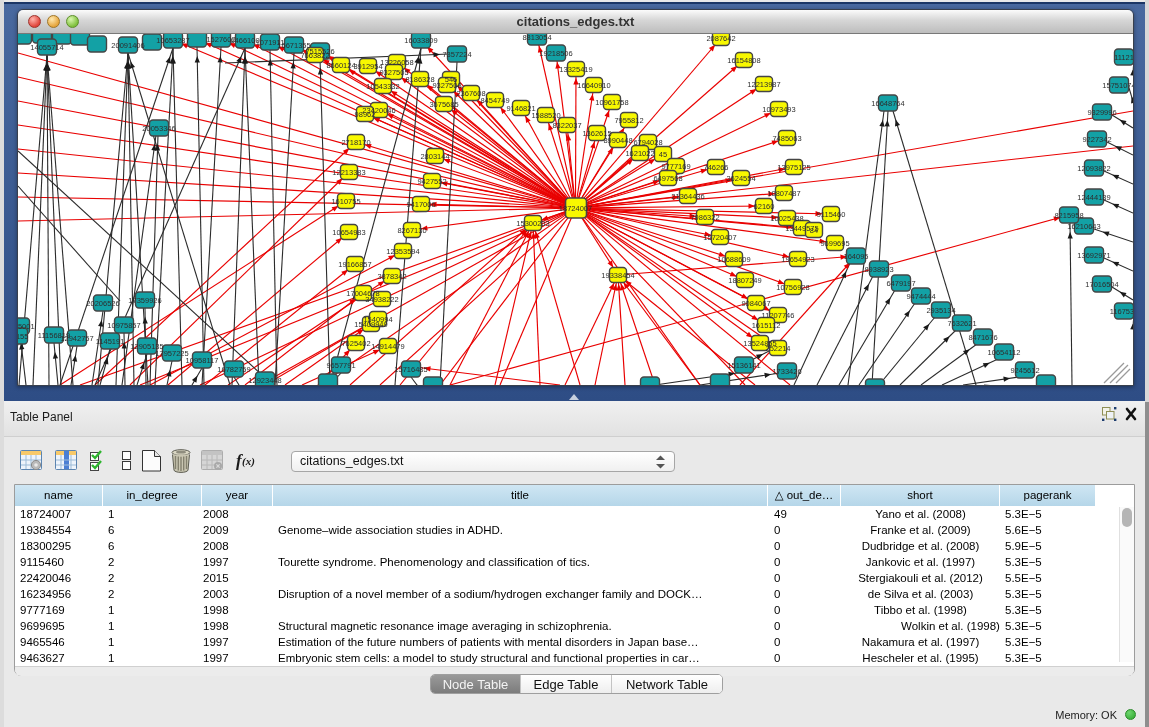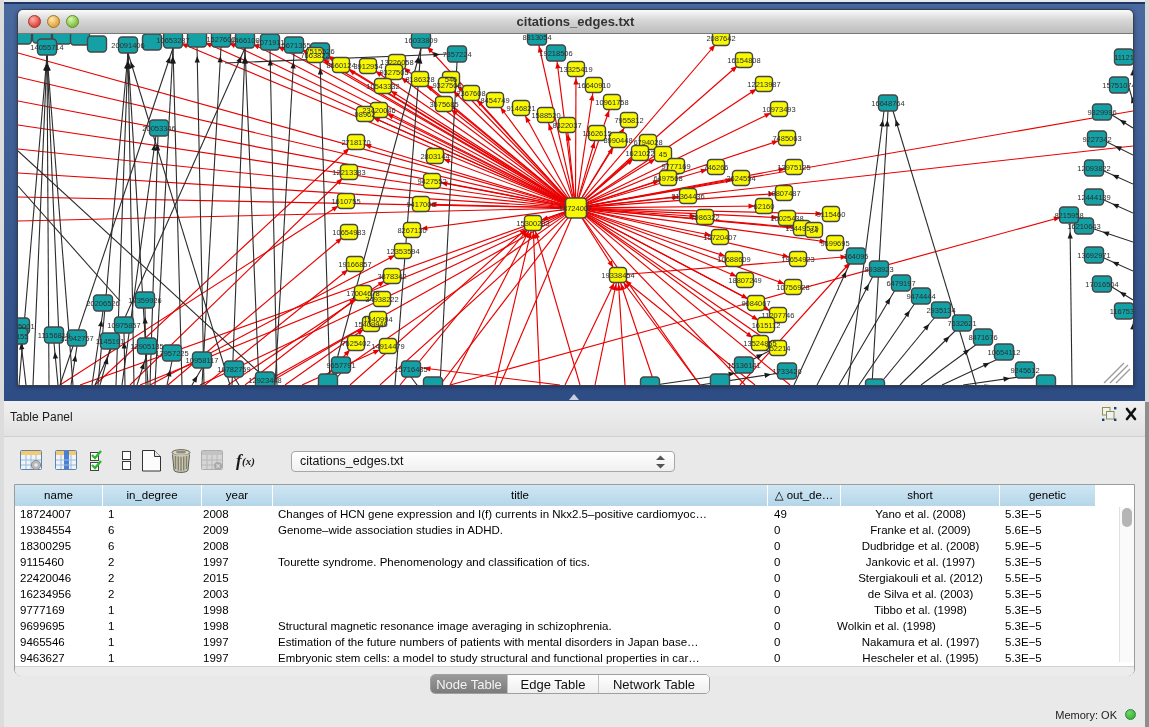--- a/index.html
+++ b/index.html
@@ -757,26 +757,25 @@
       <path d="M5.5 13.5 L10 9 H1z" fill="#555"></path>
     </svg>
 </div>
 <div id="tbl"></div>
 <div class="th" style="left:15px;width:88px">name</div>
 <div class="th" style="left:103px;width:99px">in_degree</div>
 <div class="th" style="left:202px;width:71px">year</div>
 <div class="th" style="left:273px;width:495px">title</div>
 <div class="th" style="left:768px;width:73px">△ out_de…</div>
 <div class="th" style="left:841px;width:159px">short</div>
-<div class="th" style="left:1000px;width:96px">genetic</div>
+<div class="th" style="left:1000px;width:96px">pagerank</div>
 <div class="tr" style="top:507px">
 <span style="left:6px">18724007</span>
     <span style="left:94px">1</span>
 <span style="left:189px">2008</span>
-    <span style="left:264px">Changes of HCN gene expression and I(f) currents in Nkx2.5–positive cardiomyoc…</span>
 <span style="left:760px">49</span>
     <span class="ctr" style="left:827px;width:159px">Yano et al. (2008)</span>
 <span style="left:991px">5.3E−5</span>
   </div>
 <div class="tr" style="top:523px">
 <span style="left:6px">19384554</span>
     <span style="left:94px">6</span>
 <span style="left:189px">2009</span>
     <span style="left:264px">Genome–wide association studies in ADHD.</span>
 <span style="left:760px">0</span>
@@ -805,39 +804,40 @@
     <span style="left:94px">2</span>
 <span style="left:189px">2015</span>
 <span style="left:760px">0</span>
     <span class="ctr" style="left:827px;width:159px">Stergiakouli et al. (2012)</span>
 <span style="left:991px">5.5E−5</span>
   </div>
 <div class="tr" style="top:587px">
 <span style="left:6px">16234956</span>
     <span style="left:94px">2</span>
 <span style="left:189px">2003</span>
+    <span style="left:264px">Disruption of a novel member of a sodium/hydrogen exchanger family and DOCK…</span>
 <span style="left:760px">0</span>
     <span class="ctr" style="left:827px;width:159px">de Silva et al. (2003)</span>
 <span style="left:991px">5.3E−5</span>
   </div>
 <div class="tr" style="top:603px">
 <span style="left:6px">9777169</span>
     <span style="left:94px">1</span>
 <span style="left:189px">1998</span>
 <span style="left:760px">0</span>
     <span class="ctr" style="left:827px;width:159px">Tibbo et al. (1998)</span>
 <span style="left:991px">5.3E−5</span>
   </div>
 <div class="tr" style="top:619px">
 <span style="left:6px">9699695</span>
     <span style="left:94px">1</span>
 <span style="left:189px">1998</span>
     <span style="left:264px">Structural magnetic resonance image averaging in schizophrenia.</span>
 <span style="left:760px">0</span>
-    <span class="ctr" style="left:793px;width:159px">Wolkin et al. (1998)</span>
+    <span class="ctr" style="left:857px;width:159px">Wolkin et al. (1998)</span>
 <span style="left:991px">5.3E−5</span>
   </div>
 <div class="tr" style="top:635px">
 <span style="left:6px">9465546</span>
     <span style="left:94px">1</span>
 <span style="left:189px">1997</span>
     <span style="left:264px">Estimation of the future numbers of patients with mental disorders in Japan base…</span>
 <span style="left:760px">0</span>
     <span class="ctr" style="left:827px;width:159px">Nakamura et al. (1997)</span>
 <span style="left:991px">5.3E−5</span>
@@ -849,20 +849,20 @@
     <span style="left:264px">Embryonic stem cells: a model to study structural and functional properties in car…</span>
 <span style="left:760px">0</span>
     <span class="ctr" style="left:827px;width:159px">Hescheler et al. (1995)</span>
 <span style="left:991px">5.3E−5</span>
   </div>
 <div id="vsb">
     <i></i>
   </div>
 <div id="hsb"></div>
 <div id="tabs">
-    <b class="sel" style="width:76px">Node Table</b>
+    <b class="sel" style="width:89px">Node Table</b>
     <b class="un" style="width:91px">Edge Table</b>
     <b class="un" style="width:111px">Network Table</b>
   </div>
 <span id="mem">Memory: OK</span>
 <span id="dot"></span>
 <div id="lstrip"></div>
 <div id="rstrip"></div>
 <div id="rstrip2"></div>
 </body></html>

